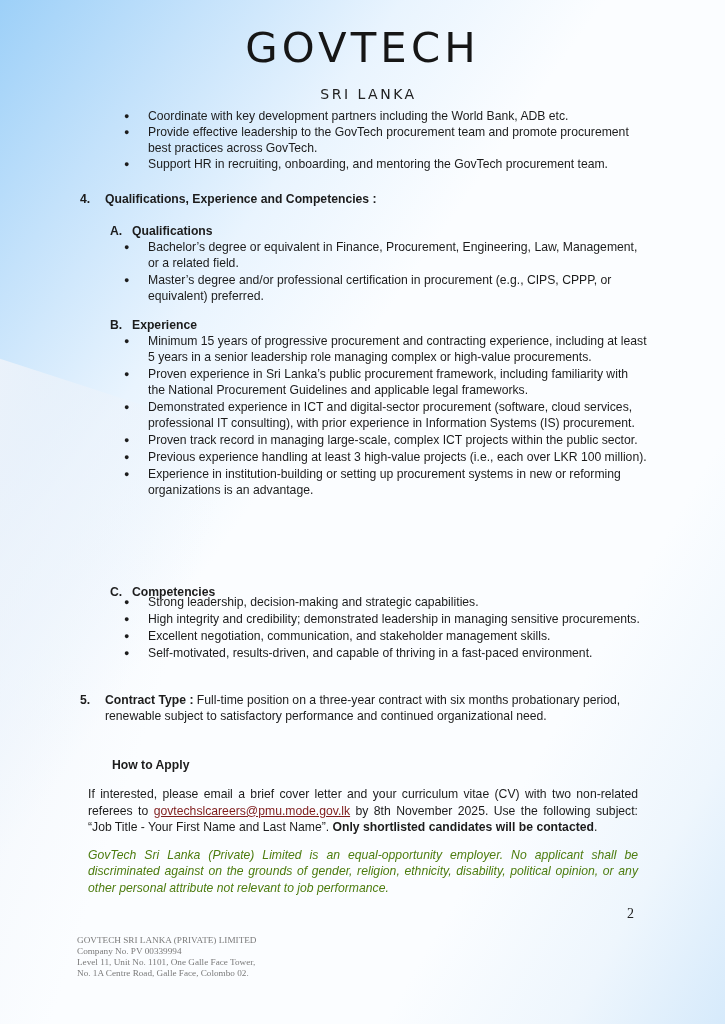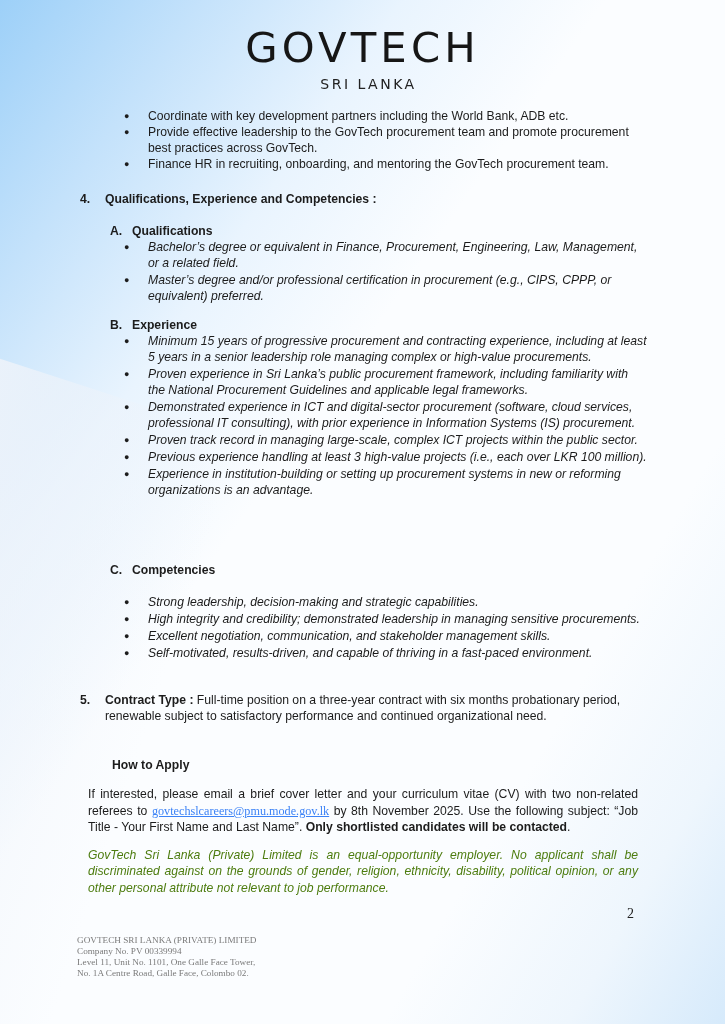--- a/index.html
+++ b/index.html
@@ -22,50 +22,50 @@
     }
     .page { position: absolute; inset: 0; z-index: 1; }
 
     .logo { position: absolute; top: 26px; left: 0; right: 0; text-align: center; }
     .logo-main {
       font-family: "DejaVu Sans", sans-serif; font-size: 41px; letter-spacing: 4px;
       font-weight: 400; color: #161616; line-height: 44px; transform: scaleX(1.02);
     }
     .logo-sub {
       font-family: "DejaVu Sans", sans-serif; font-size: 14px; letter-spacing: 2.5px;
-      color: #222; margin-top: 6px; margin-left: 12px;
+      color: #222; margin-top: 16px; margin-left: 12px;
     }
 
     .body-text {
       font-family: "Liberation Sans Narrow", "Liberation Sans", sans-serif;
       font-size: 12.2px; line-height: 16px; color: #1c1c1c;
     }
     ul.bullets { list-style: none; margin: 0; padding: 0; }
     ul.bullets li { position: relative; padding-left: 0; }
     ul.bullets li::before {
       content: "\25CF"; position: absolute; left: -24px; top: 0; font-size: 9px;
     }
 
     .top-bullets { position: absolute; top: 108px; left: 148px; width: 500px; }
     .sec-num { position: absolute; left: 0; font-weight: bold; }
     .sec-title { position: absolute; left: 25px; font-weight: bold; }
 
     .sub-head { position: absolute; left: 110px; font-weight: bold; }
     .sub-head .letter { display: inline-block; width: 22px; }
-    .sub-list { position: absolute; left: 148px; width: 500px; font-style: italic; }
+    .sub-list { position: absolute; left: 148px; width: 500px; }
     .sub-list li { margin-bottom: 1px; }
 
     .sec5 { position: absolute; top: 692px; left: 80px; width: 570px; }
     .sec5 .num { position: absolute; left: 0; top: 0; font-weight: bold; }
     .sec5 .txt { margin-left: 25px; }
 
     .apply { position: absolute; top: 757px; left: 88px; width: 550px; }
     .apply-head { font-weight: bold; padding-left: 24px; }
     .apply-para { margin-top: 13px; text-align: justify; line-height: 16.5px; }
-    .apply-para a { color: #3b82f6; text-decoration: underline; font-family: Liberation Serif, serif; }
+    .apply-para a { color: #7f1d1d; text-decoration: underline; }
     .eeo {
       margin-top: 11px; font-style: italic; color: #4d7c0f; text-align: justify; line-height: 16.5px;
     }
 
     .page-num {
       position: absolute; top: 906px; left: 627px; font-family: "Liberation Serif", serif;
       font-size: 14px; color: #222;
     }
     .footer {
       position: absolute; top: 935px; left: 77px; font-family: "Liberation Serif", serif;
@@ -82,21 +82,21 @@
 <div class="page">
 
   <div class="logo">
     <div class="logo-main">GOVTECH</div>
     <div class="logo-sub">SRI LANKA</div>
   </div>
 
   <ul class="bullets body-text top-bullets">
     <li>Coordinate with key development partners including the World Bank, ADB etc.</li>
     <li>Provide effective leadership to the GovTech procurement team and promote procurement best practices across GovTech.</li>
-    <li>Finance HR in recruiting, onboarding, and mentoring the GovTech procurement team.</li>
+    <li>Support HR in recruiting, onboarding, and mentoring the GovTech procurement team.</li>
   </ul>
 
   <div class="body-text" style="position:absolute; top:191px; left:80px; width:560px; height:16px;">
     <span class="sec-num">4.</span>
     <span class="sec-title">Qualifications, Experience and Competencies :</span>
   </div>
 
   <div class="sub-head body-text" style="top:223px;">
     <span class="letter">A.</span><span>Qualifications</span>
   </div>
@@ -110,21 +110,21 @@
   </div>
   <ul class="bullets body-text sub-list" style="top:333px;">
     <li>Minimum 15 years of progressive procurement and contracting experience, including at least 5 years in a senior leadership role managing complex or high-value procurements.</li>
     <li>Proven experience in Sri Lanka’s public procurement framework, including familiarity with the National Procurement Guidelines and applicable legal frameworks.</li>
     <li>Demonstrated experience in ICT and digital-sector procurement (software, cloud services, professional IT consulting), with prior experience in Information Systems (IS) procurement.</li>
     <li>Proven track record in managing large-scale, complex ICT projects within the public sector.</li>
     <li>Previous experience handling at least 3 high-value projects (i.e., each over LKR 100 million).</li>
     <li>Experience in institution-building or setting up procurement systems in new or reforming organizations is an advantage.</li>
   </ul>
 
-  <div class="sub-head body-text" style="top:562px;">
+  <div class="sub-head body-text" style="top:584px;">
     <span class="letter">C.</span><span>Competencies</span>
   </div>
   <ul class="bullets body-text sub-list" style="top:594px;">
     <li>Strong leadership, decision-making and strategic capabilities.</li>
     <li>High integrity and credibility; demonstrated leadership in managing sensitive procurements.</li>
     <li>Excellent negotiation, communication, and stakeholder management skills.</li>
     <li>Self-motivated, results-driven, and capable of thriving in a fast-paced environment.</li>
   </ul>
 
   <div class="sec5 body-text">

